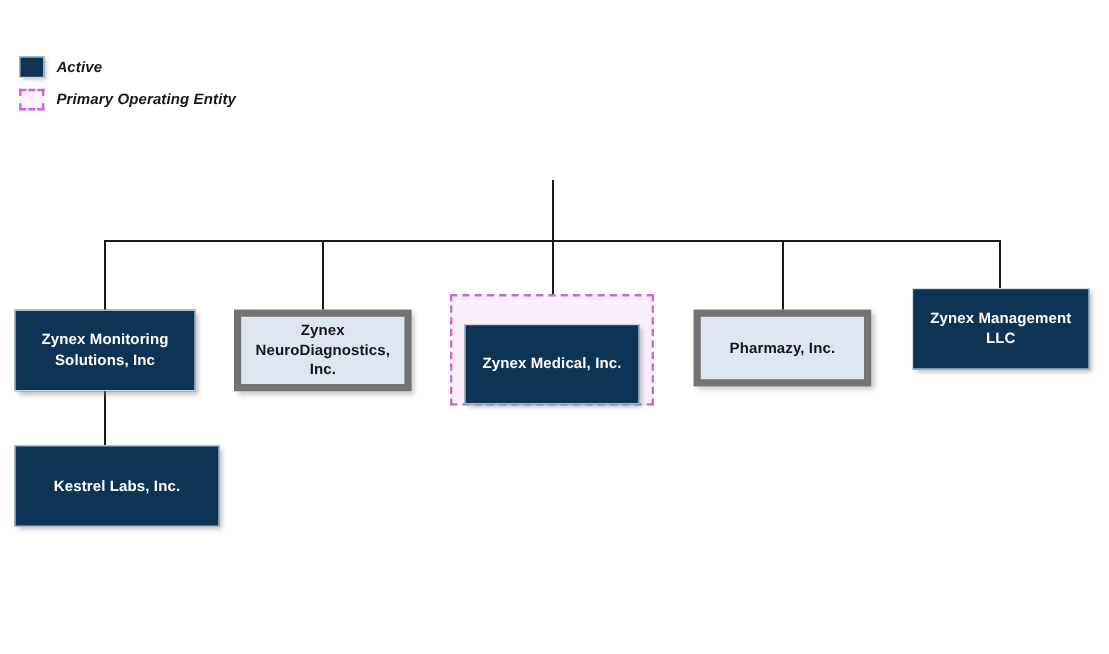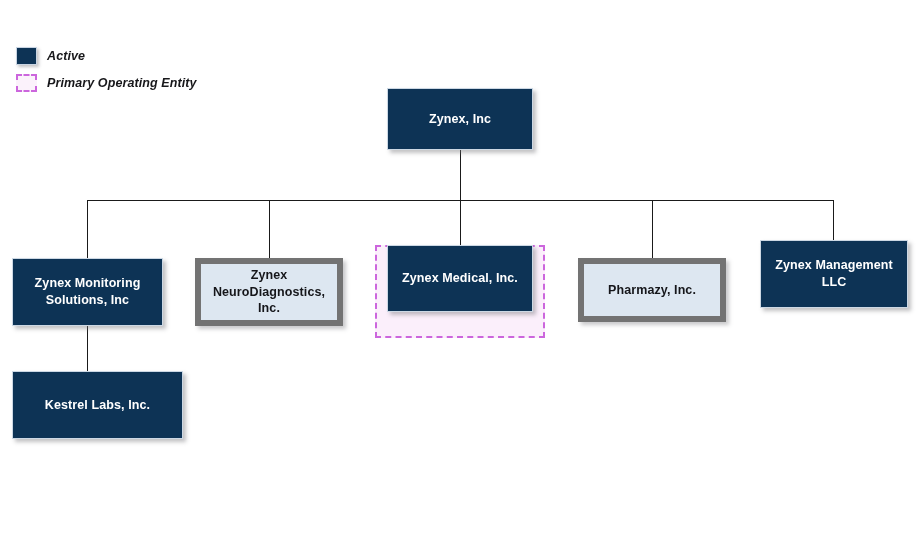--- a/index.html
+++ b/index.html
@@ -139,35 +139,32 @@
     </div>
 
 
     <div class="legend-row">
       <span class="legend-swatch primary"></span>
       <span class="legend-label">Primary Operating Entity</span>
     </div>
 
   </div>
 
-  <div class="node active" style="left:387px; top:88px; width:146px; height:62px;">
-    <span>Zynex, Inc</span>
-  </div>
 
   <div class="node active" style="left:12px; top:258px; width:151px; height:68px;">
     <span>Zynex Monitoring Solutions, Inc</span>
   </div>
 
   <div class="node inactive" style="left:195px; top:258px; width:148px; height:68px;">
     <span>Zynex NeuroDiagnostics, Inc.</span>
   </div>
 
   <div class="highlight-frame" style="left:375px; top:245px; width:170px; height:93px;"></div>
 
-  <div class="node active" style="left:387px; top:245px; width:146px; height:67px;">
+  <div class="node active" style="left:387px; top:270px; width:146px; height:67px;">
     <span>Zynex Medical, Inc.</span>
   </div>
 
   <div class="node inactive" style="left:578px; top:258px; width:148px; height:64px;">
     <span>Pharmazy, Inc.</span>
   </div>
 
   <div class="node active" style="left:760px; top:240px; width:148px; height:68px;">
     <span>Zynex Management LLC</span>
   </div>

